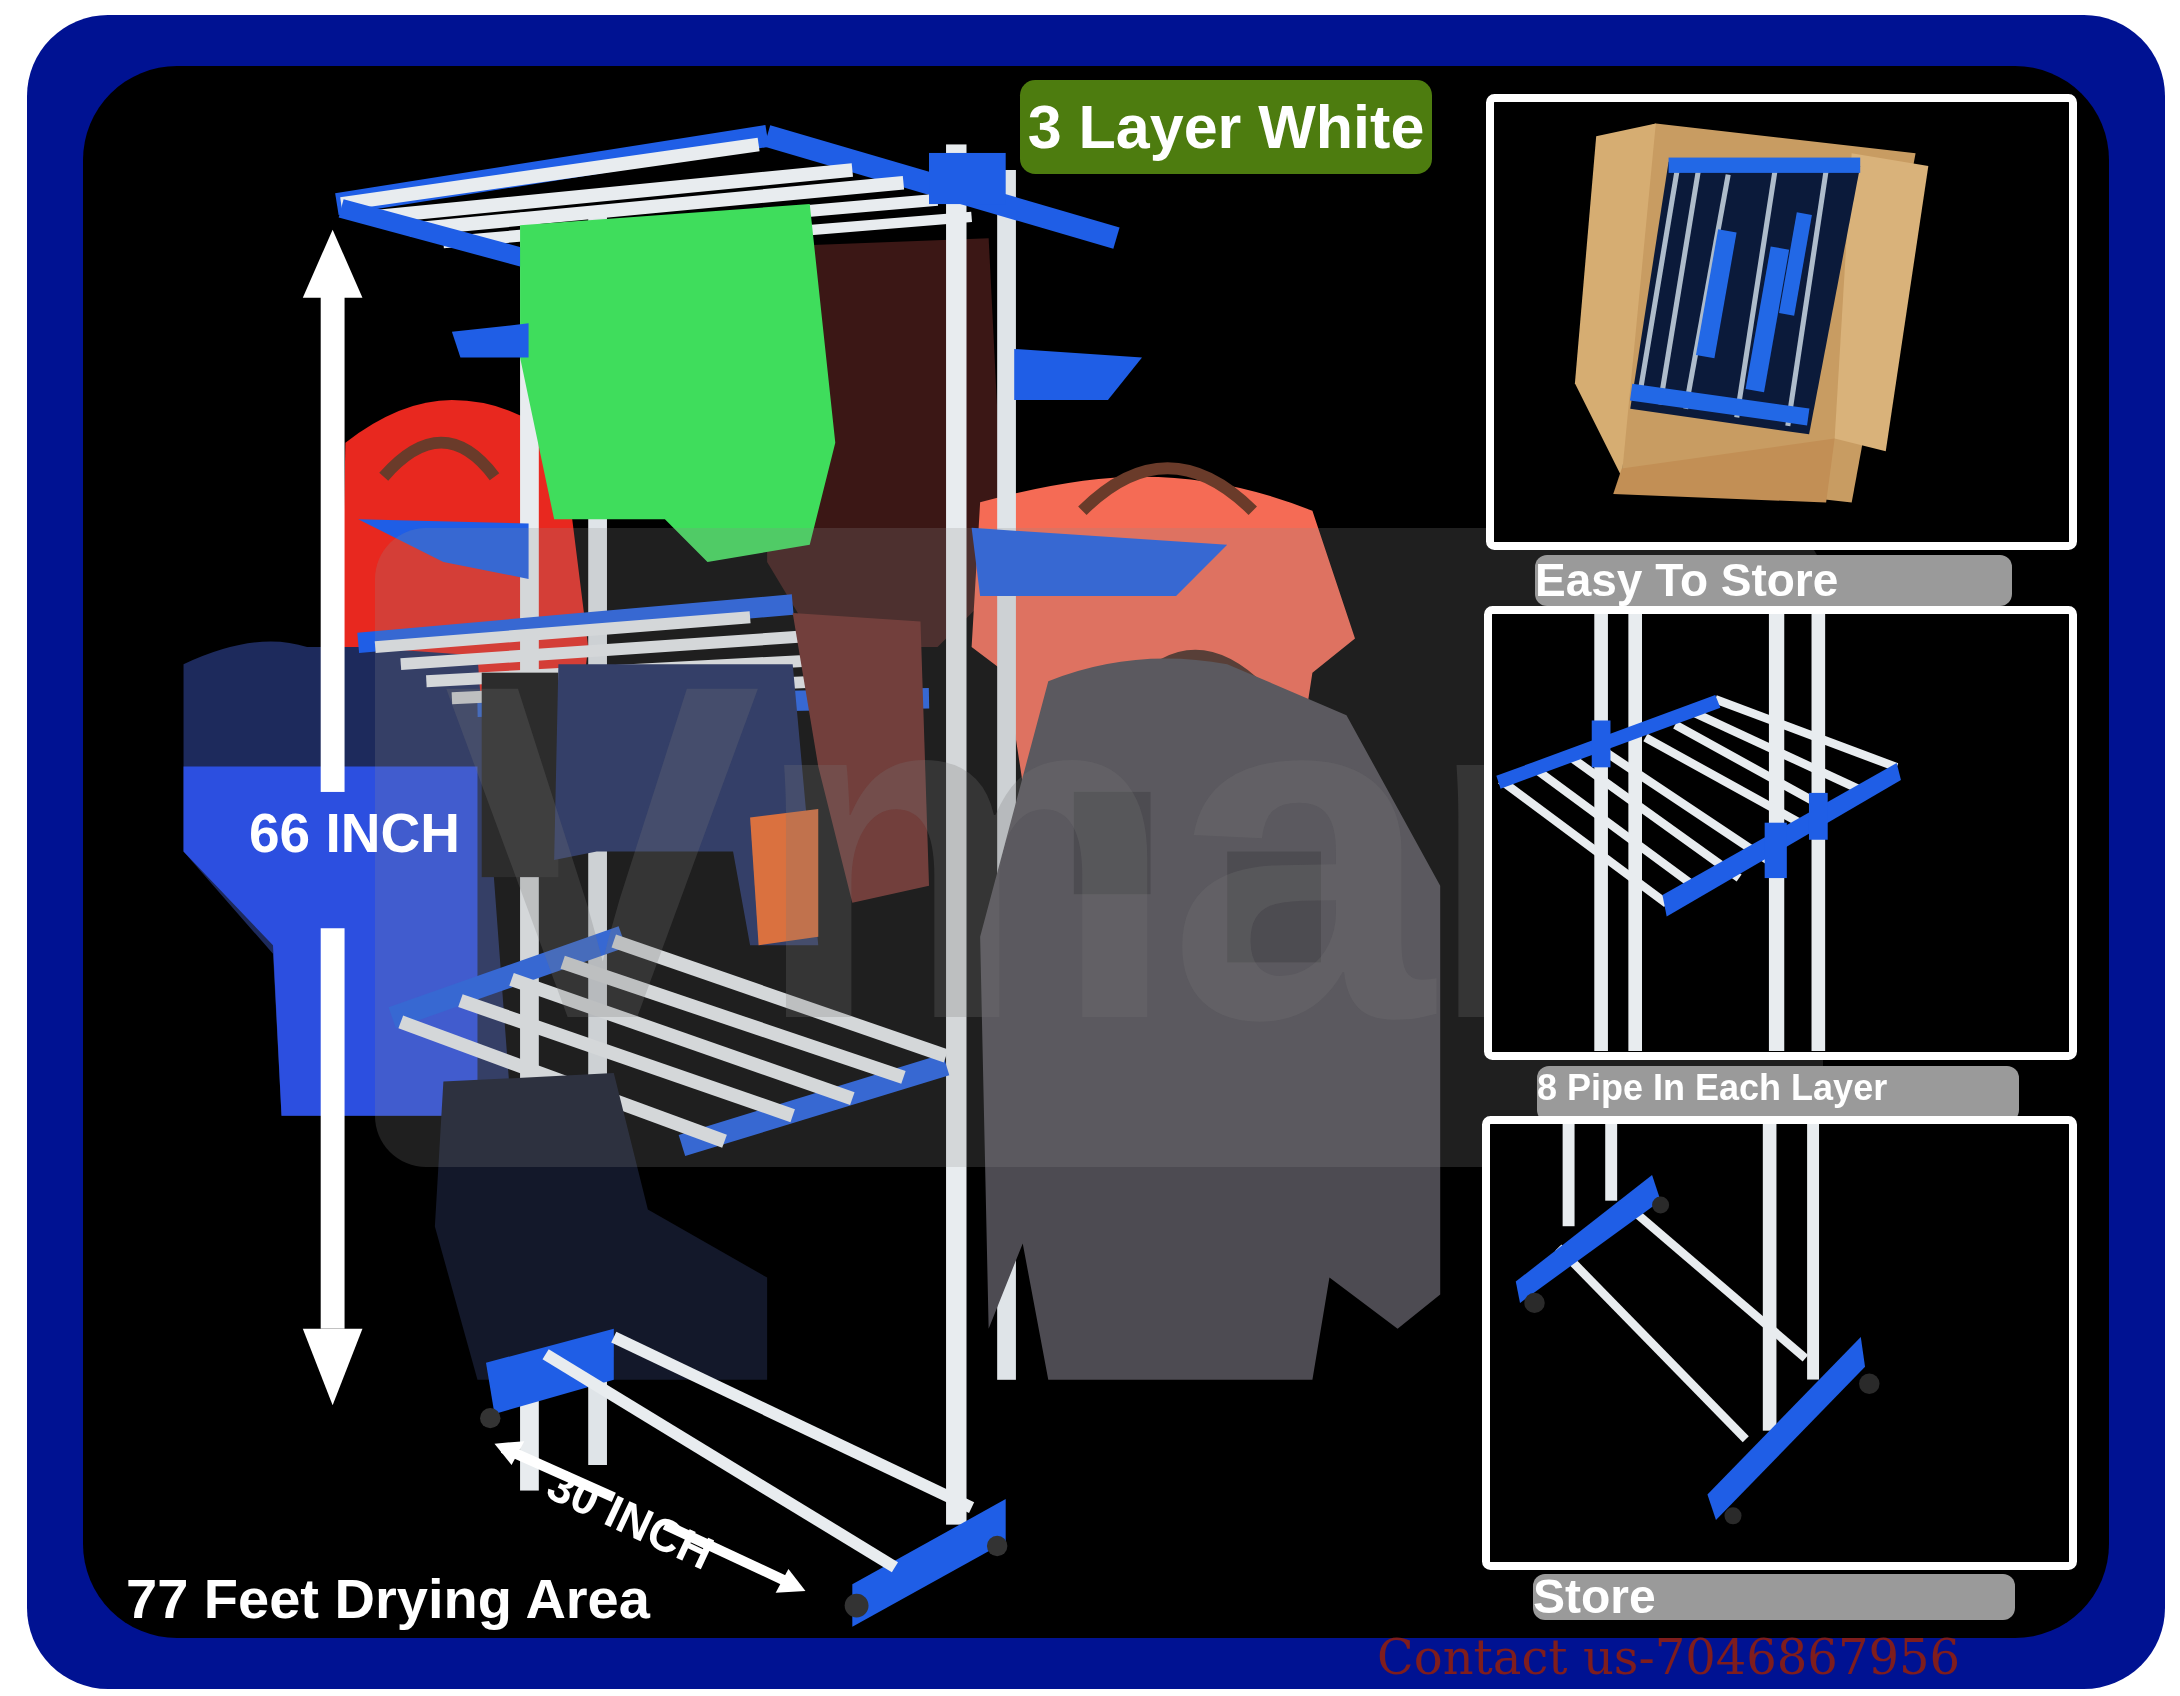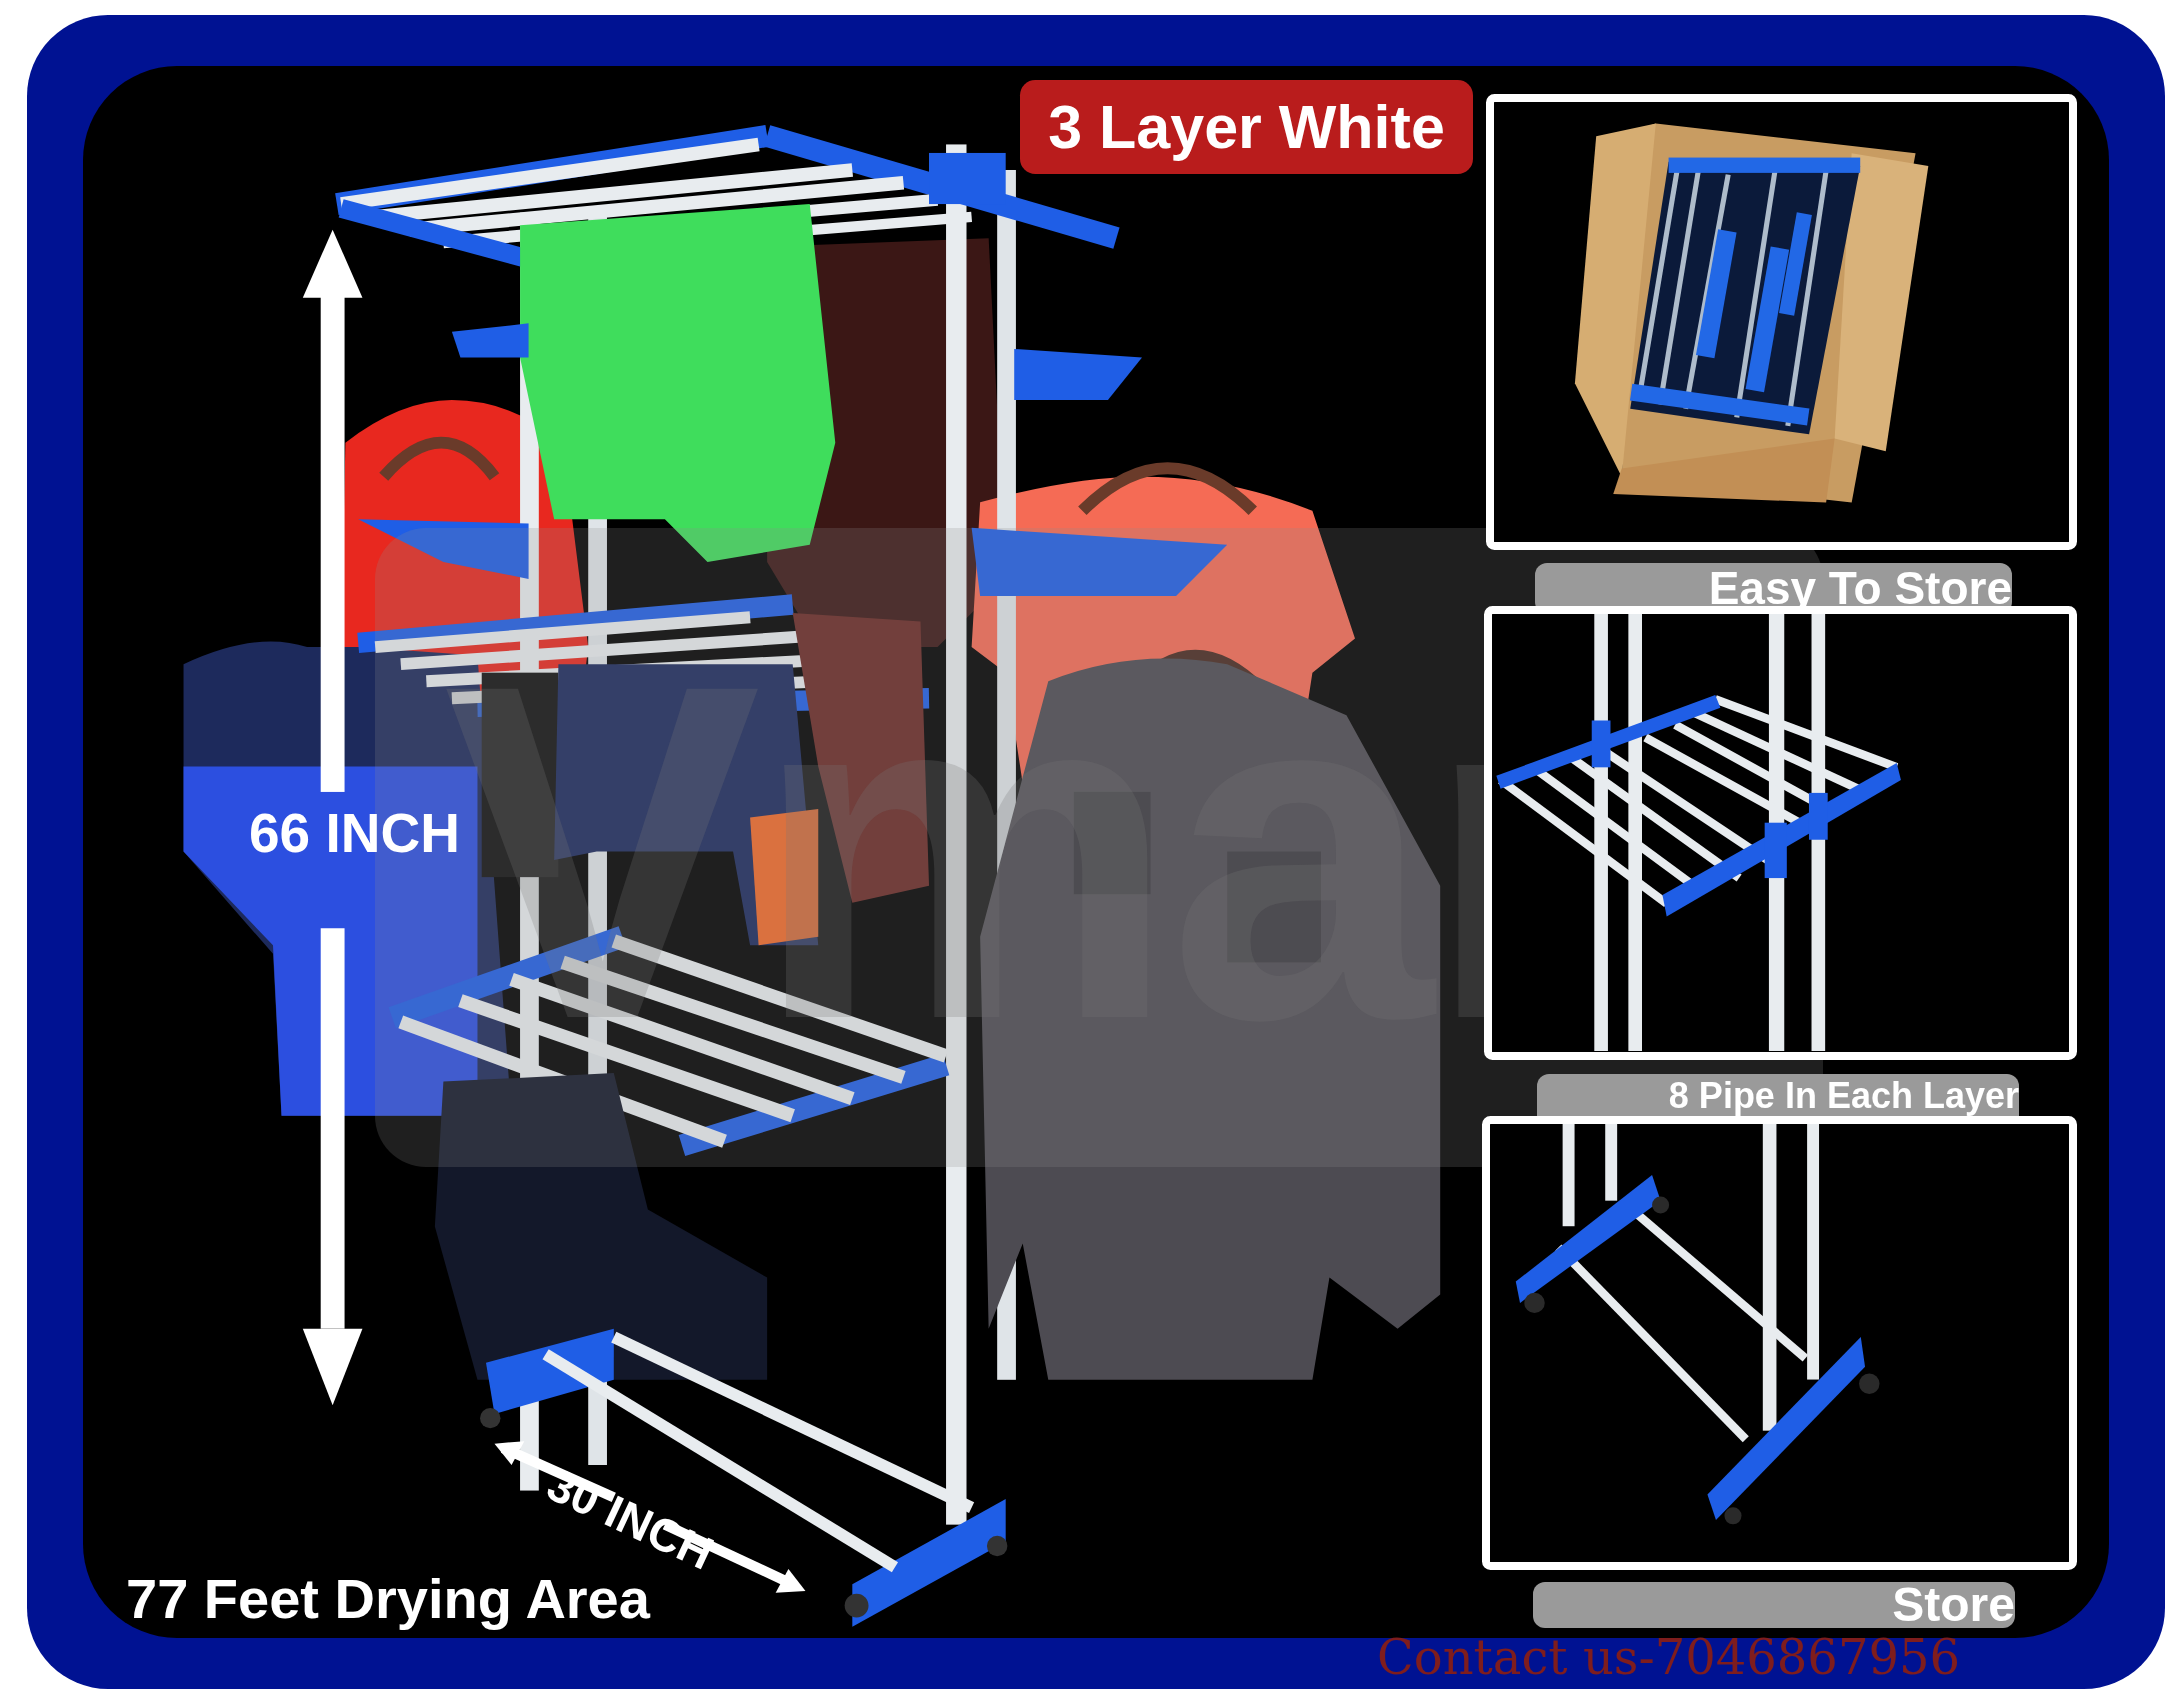--- a/index.html
+++ b/index.html
@@ -10,25 +10,25 @@
   .frame-blue { left: 27px; top: 15.3px; width: 2138px; height: 1674px; background: #001292; border-radius: 81px; }
   
   .frame-black { left: 83px; top: 66px; width: 2026px; height: 1572px; background: #000000; border-radius: 94px; overflow: hidden; }
 
   
   .watermark { left: 375px; top: 528px; width: 1448px; height: 639px; background: rgba(140,140,140,0.22); border-radius: 51px; }
   .watermark-text { left: 443px; top: 613px; font-size: 477px; font-weight: bold; color: rgba(120,120,120,0.25); letter-spacing: -8.5px; line-height: 1; }
   .watermark-reg { left: 1704px; top: 588px; width: 102px; height: 102px; border: 13.6px solid rgba(130,130,130,0.35); border-radius: 50%; color: rgba(130,130,130,0.4); font-size: 82px; font-weight: bold; text-align: center; line-height: 102px; }
 
   
-  .title-pill { left: 1020px; top: 80px; width: 453px; height: 94px; background: #b91c1c; border-radius: 15.3px; color: #fff; font-weight: bold; font-size: 61px; line-height: 94px; text-align: center; white-space: nowrap; }
+  .title-pill { left: 1020px; top: 80px; width: 412px; height: 94px; background: #4d7c0f; border-radius: 15.3px; color: #fff; font-weight: bold; font-size: 61px; line-height: 94px; text-align: center; white-space: nowrap; }
 
   
   .panel { border: 8.5px solid #ffffff; border-radius: 8.5px; background: #000; box-sizing: border-box; overflow: hidden; }
-  .caption-pill { background: #9a9a9a; border-radius: 12px; color: #fff; font-weight: bold; text-align: right; white-space: nowrap; margin-top: 8px; }
+  .caption-pill { background: #9a9a9a; border-radius: 12px; color: #fff; font-weight: bold; text-align: left; white-space: nowrap; }
 
   
   .label-white { color: #fff; font-weight: bold; white-space: nowrap; }
   .contact { left: 1377px; top: 1629px; color: #7f1d1d; font-family: "DejaVu Serif", serif; font-size: 48px; white-space: nowrap; }
 </style>
 </head>
 <body>
 
 <div class="abs frame-blue"></div>
 <div class="abs frame-black">

